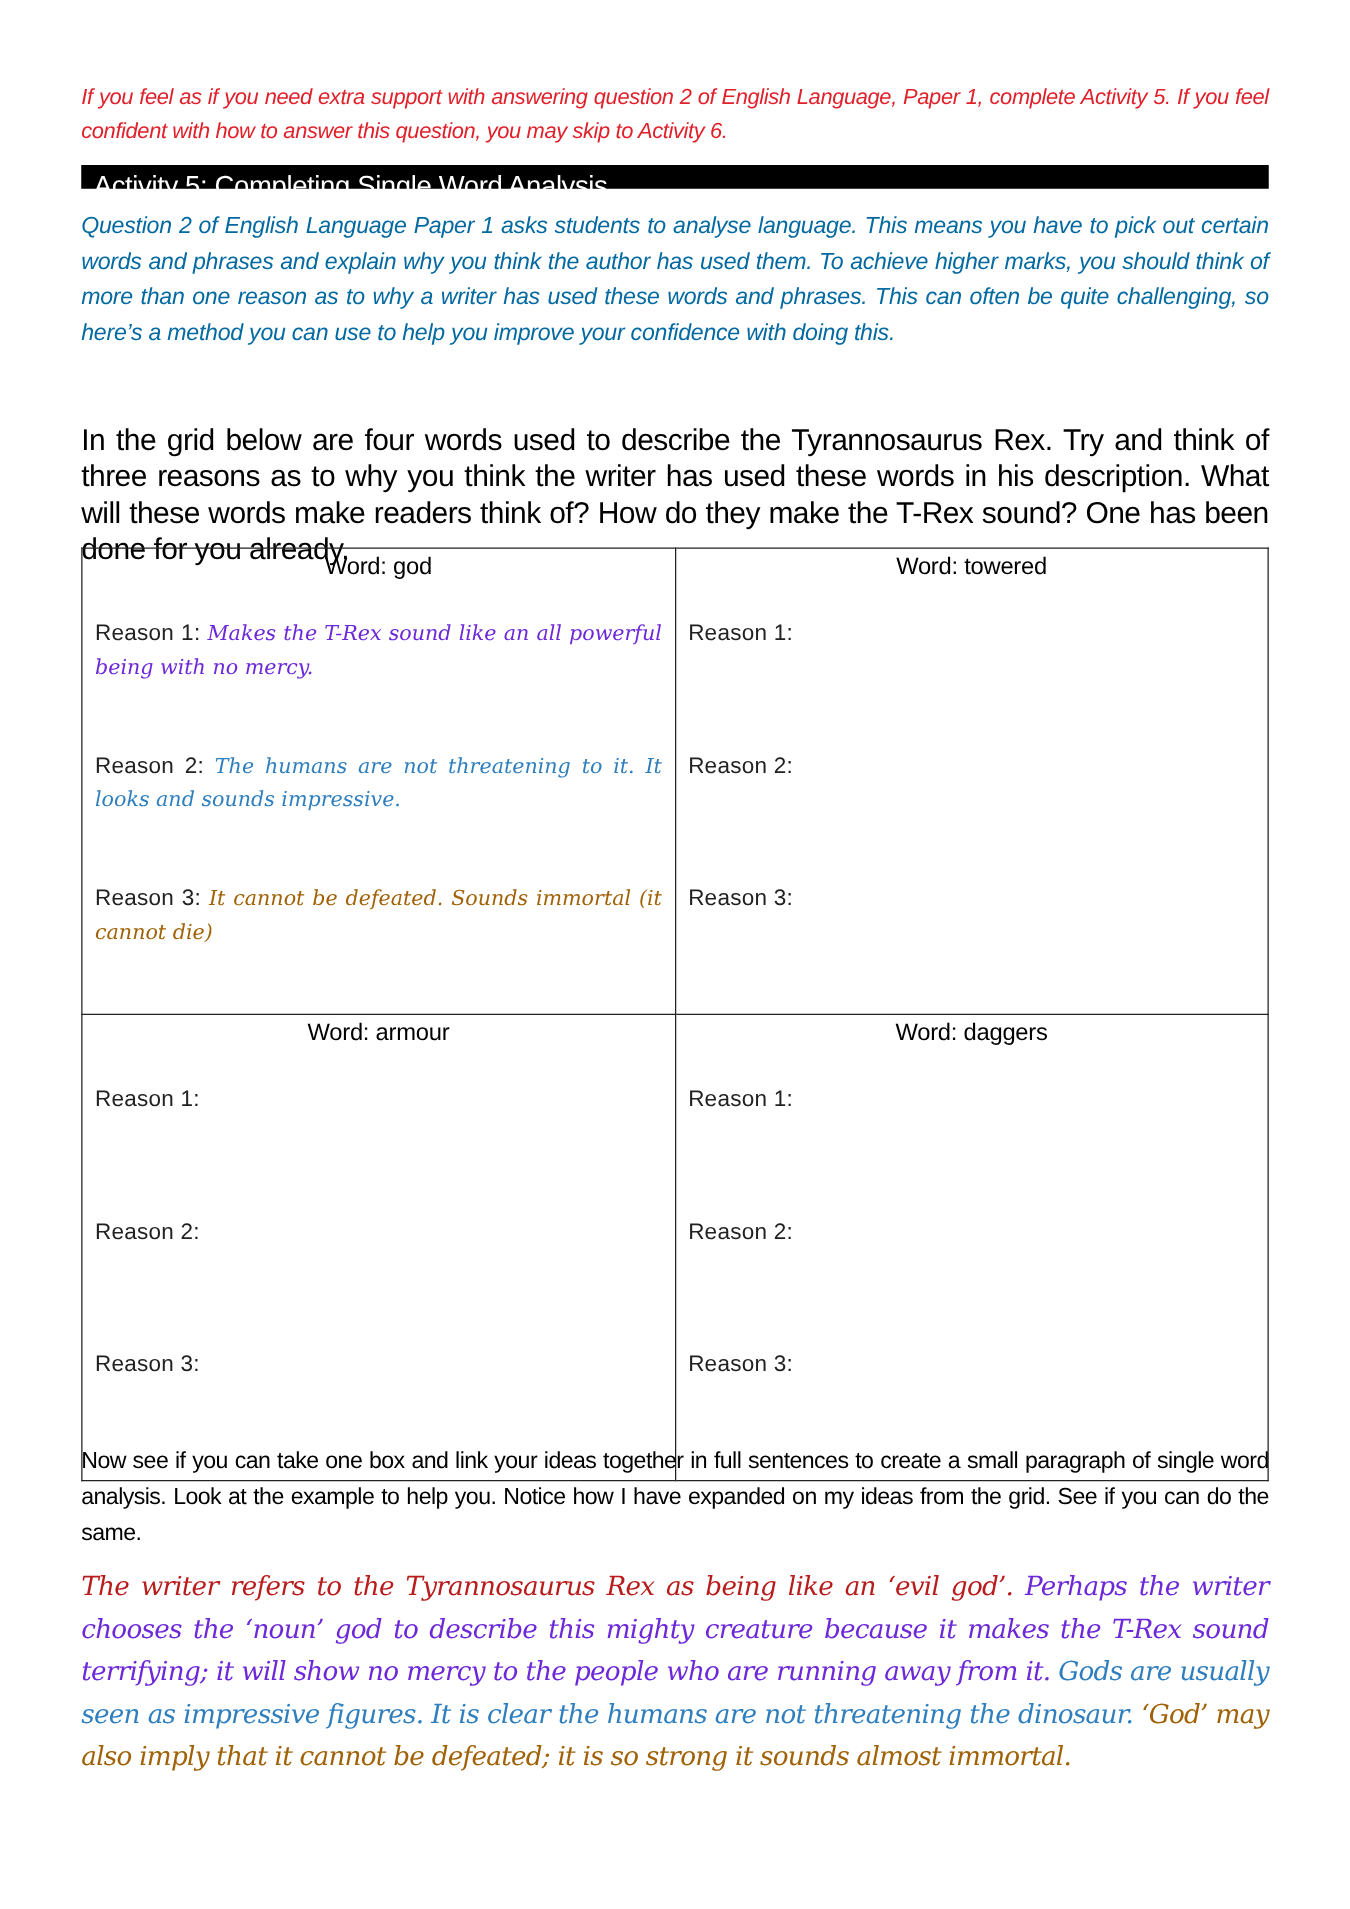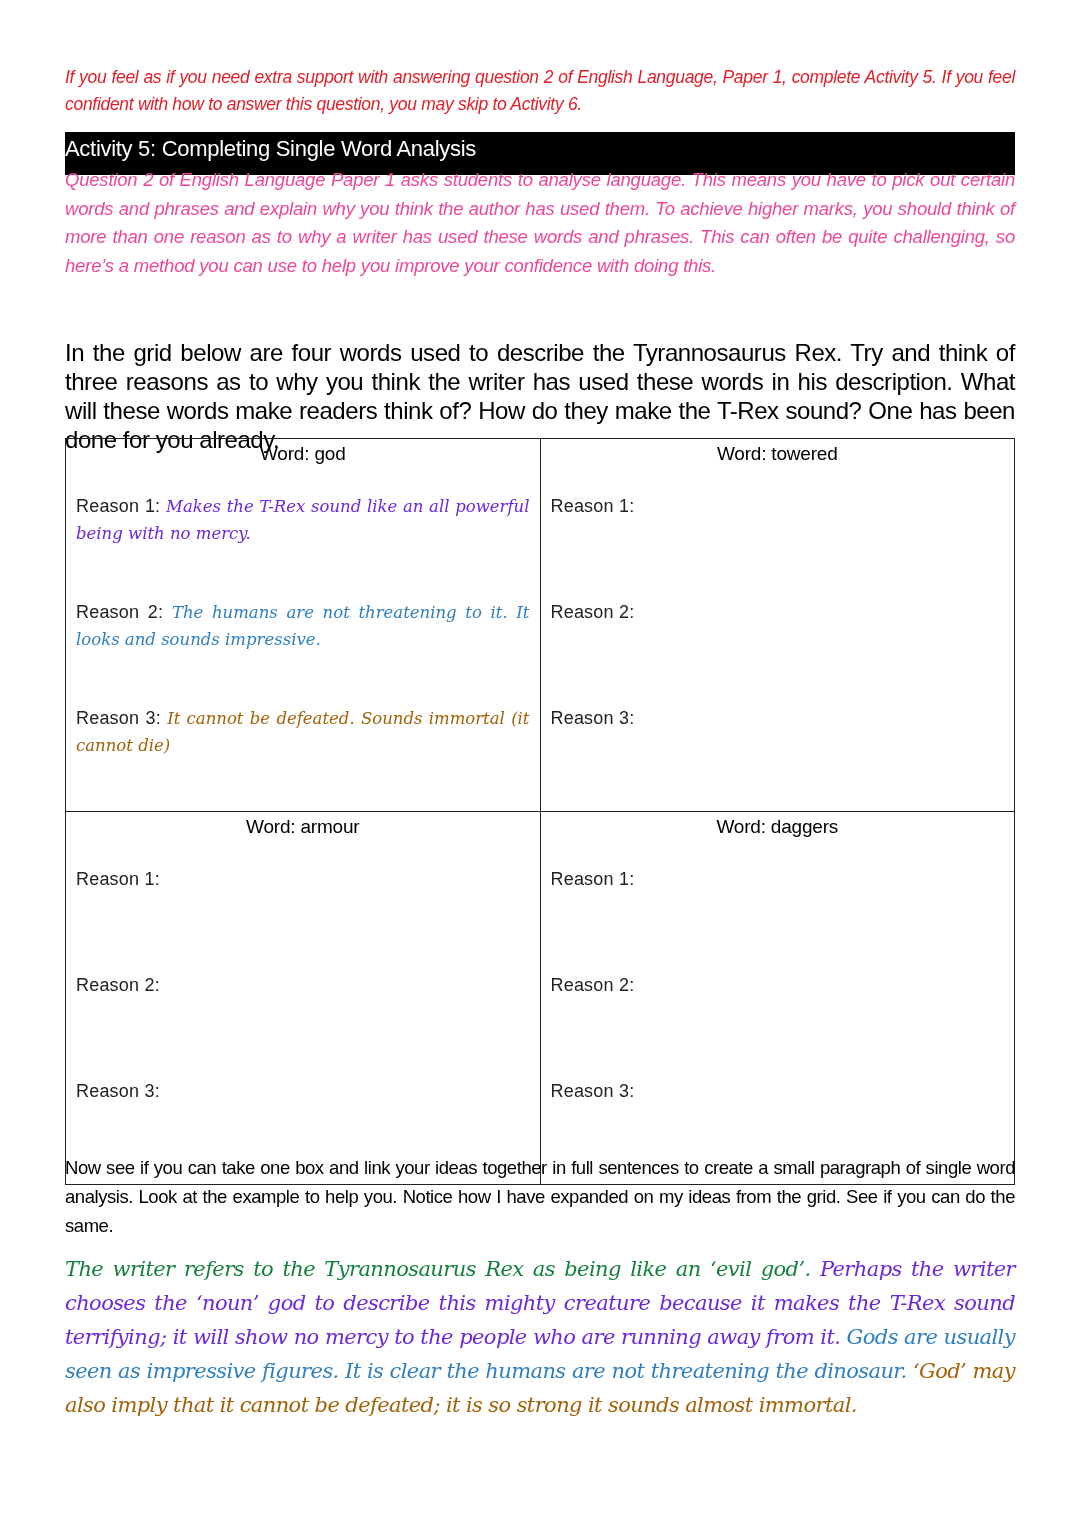--- a/index.html
+++ b/index.html
@@ -31,35 +31,35 @@
       font-size: 17.5px;
       line-height: 27px;
       letter-spacing: -0.3px;
       text-align: justify;
     }
     .activity-header {
       position: absolute;
       top: 132px;
       left: 0;
       width: 950px;
-      height: 43px;
+      height: 19px;
       background: #000;
       color: #fff;
       font-size: 22px;
       line-height: 34px;
       box-sizing: border-box;
-      padding-left: 0;
+      padding-left: 10px;
       letter-spacing: -0.3px;
     }
     .activity-desc {
       position: absolute;
       top: 166px;
       left: 0;
       width: 950px;
-      color: #ec4899;
+      color: #0369a1;
       font-style: italic;
       font-size: 18.5px;
       line-height: 28.5px;
       text-align: justify;
       letter-spacing: -0.2px;
     }
     .grid-intro {
       position: absolute;
       top: 338px;
       left: 0;
@@ -106,21 +106,21 @@
     .reason-block.first { margin-top: 25px; }
     .answer {
       font-family: "DejaVu Serif", serif;
       font-style: italic;
       font-size: 16.5px;
       letter-spacing: 0px;
     }
     .c-red { color: #6d28d9; }
     .c-blue { color: #2f7fbf; }
     .c-green { color: #a16207; }
-    .c-black { color: #15803d; }
+    .c-black { color: #b91c1c; }
     .outro {
       position: absolute;
       top: 1153px;
       left: 0;
       width: 950px;
       font-size: 18.5px;
       line-height: 29px;
       letter-spacing: -0.45px;
       text-align: justify;
     }

